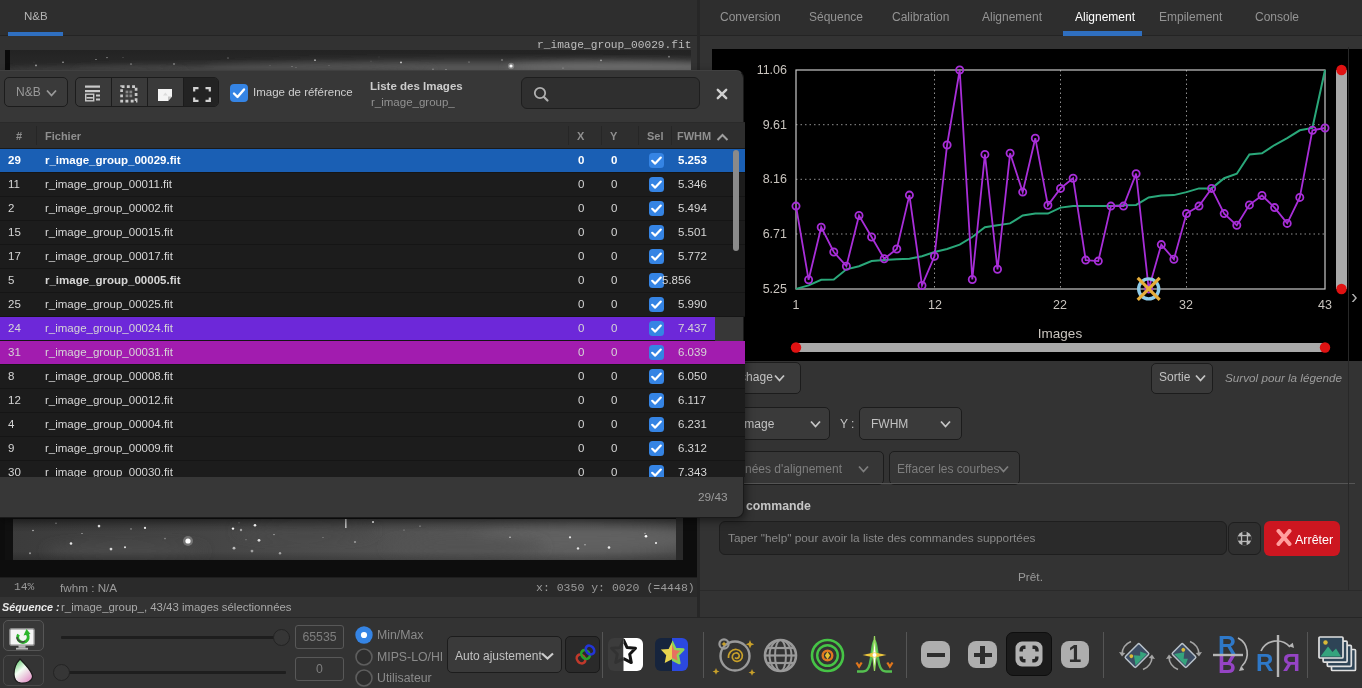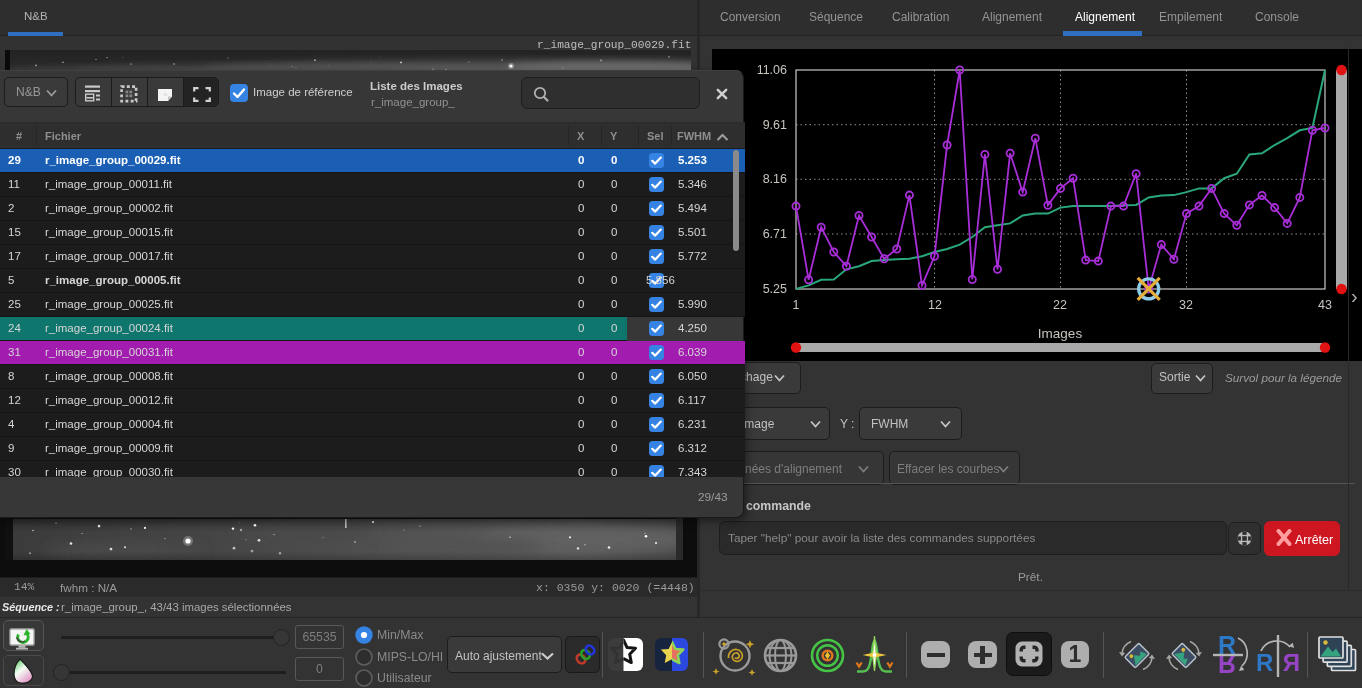--- a/index.html
+++ b/index.html
@@ -408,43 +408,43 @@
 </div>
       <div style="position:absolute;left:0;top:269px;width:745px;height:24px;background:#1c1c1c;border-bottom:1px solid #151515;box-sizing:border-box">
 <span style="position:absolute;left:8px;top:5px;font-size:11.5px;color:#d6d6d6;font-weight:normal;white-space:nowrap">5</span>
 <span style="position:absolute;left:45px;top:5px;font-size:11.5px;color:#d6d6d6;font-weight:bold;white-space:nowrap">r_image_group_00005.fit</span>
 <span style="position:absolute;left:578px;top:5px;font-size:11.5px;color:#d6d6d6;font-weight:normal">0</span>
 <span style="position:absolute;left:611px;top:5px;font-size:11.5px;color:#d6d6d6;font-weight:normal">0</span>
 <span style="position:absolute;left:649px;top:4px"><svg width="15" height="15" viewBox="0 0 15 15">
             <rect width="15" height="15" rx="3.5" fill="#3584e4"></rect>
             <path d="M3.2 7.8 L6.2 10.6 L11.8 4.6" fill="none" stroke="#fff" stroke-width="2.2" stroke-linecap="round" stroke-linejoin="round"></path>
           </svg></span>
-<span style="position:absolute;left:646px;top:5px;font-size:11.5px;color:#d6d6d6;font-weight:normal">5.856</span>
+<span style="position:absolute;left:662px;top:5px;font-size:11.5px;color:#d6d6d6;font-weight:normal">5.856</span>
 </div>
       <div style="position:absolute;left:0;top:293px;width:745px;height:24px;background:#1c1c1c;border-bottom:1px solid #151515;box-sizing:border-box">
 <span style="position:absolute;left:8px;top:5px;font-size:11.5px;color:#d6d6d6;font-weight:normal;white-space:nowrap">25</span>
 <span style="position:absolute;left:45px;top:5px;font-size:11.5px;color:#d6d6d6;font-weight:normal;white-space:nowrap">r_image_group_00025.fit</span>
 <span style="position:absolute;left:578px;top:5px;font-size:11.5px;color:#d6d6d6;font-weight:normal">0</span>
 <span style="position:absolute;left:611px;top:5px;font-size:11.5px;color:#d6d6d6;font-weight:normal">0</span>
 <span style="position:absolute;left:649px;top:4px"><svg width="15" height="15" viewBox="0 0 15 15">
             <rect width="15" height="15" rx="3.5" fill="#3584e4"></rect>
             <path d="M3.2 7.8 L6.2 10.6 L11.8 4.6" fill="none" stroke="#fff" stroke-width="2.2" stroke-linecap="round" stroke-linejoin="round"></path>
           </svg></span>
 <span style="position:absolute;left:678px;top:5px;font-size:11.5px;color:#d6d6d6;font-weight:normal">5.990</span>
 </div>
-      <div style="position:absolute;left:0;top:317px;width:627px;height:24px;background:#0f766e;border-bottom:1px solid #151515;box-sizing:border-box">
+      <div style="position:absolute;left:0;top:317px;width:715px;height:24px;background:#6d28d9;border-bottom:1px solid #151515;box-sizing:border-box">
 <span style="position:absolute;left:8px;top:5px;font-size:11.5px;color:#d6d6d6;font-weight:normal;white-space:nowrap">24</span>
 <span style="position:absolute;left:45px;top:5px;font-size:11.5px;color:#d6d6d6;font-weight:normal;white-space:nowrap">r_image_group_00024.fit</span>
 <span style="position:absolute;left:578px;top:5px;font-size:11.5px;color:#d6d6d6;font-weight:normal">0</span>
 <span style="position:absolute;left:611px;top:5px;font-size:11.5px;color:#d6d6d6;font-weight:normal">0</span>
 <span style="position:absolute;left:649px;top:4px"><svg width="15" height="15" viewBox="0 0 15 15">
             <rect width="15" height="15" rx="3.5" fill="#3584e4"></rect>
             <path d="M3.2 7.8 L6.2 10.6 L11.8 4.6" fill="none" stroke="#fff" stroke-width="2.2" stroke-linecap="round" stroke-linejoin="round"></path>
           </svg></span>
-<span style="position:absolute;left:678px;top:5px;font-size:11.5px;color:#d6d6d6;font-weight:normal">4.250</span>
+<span style="position:absolute;left:678px;top:5px;font-size:11.5px;color:#d6d6d6;font-weight:normal">7.437</span>
 </div>
       <div style="position:absolute;left:0;top:341px;width:745px;height:24px;background:#a21caf;border-bottom:1px solid #151515;box-sizing:border-box">
 <span style="position:absolute;left:8px;top:5px;font-size:11.5px;color:#d6d6d6;font-weight:normal;white-space:nowrap">31</span>
 <span style="position:absolute;left:45px;top:5px;font-size:11.5px;color:#d6d6d6;font-weight:normal;white-space:nowrap">r_image_group_00031.fit</span>
 <span style="position:absolute;left:578px;top:5px;font-size:11.5px;color:#d6d6d6;font-weight:normal">0</span>
 <span style="position:absolute;left:611px;top:5px;font-size:11.5px;color:#d6d6d6;font-weight:normal">0</span>
 <span style="position:absolute;left:649px;top:4px"><svg width="15" height="15" viewBox="0 0 15 15">
             <rect width="15" height="15" rx="3.5" fill="#3584e4"></rect>
             <path d="M3.2 7.8 L6.2 10.6 L11.8 4.6" fill="none" stroke="#fff" stroke-width="2.2" stroke-linecap="round" stroke-linejoin="round"></path>
           </svg></span>

